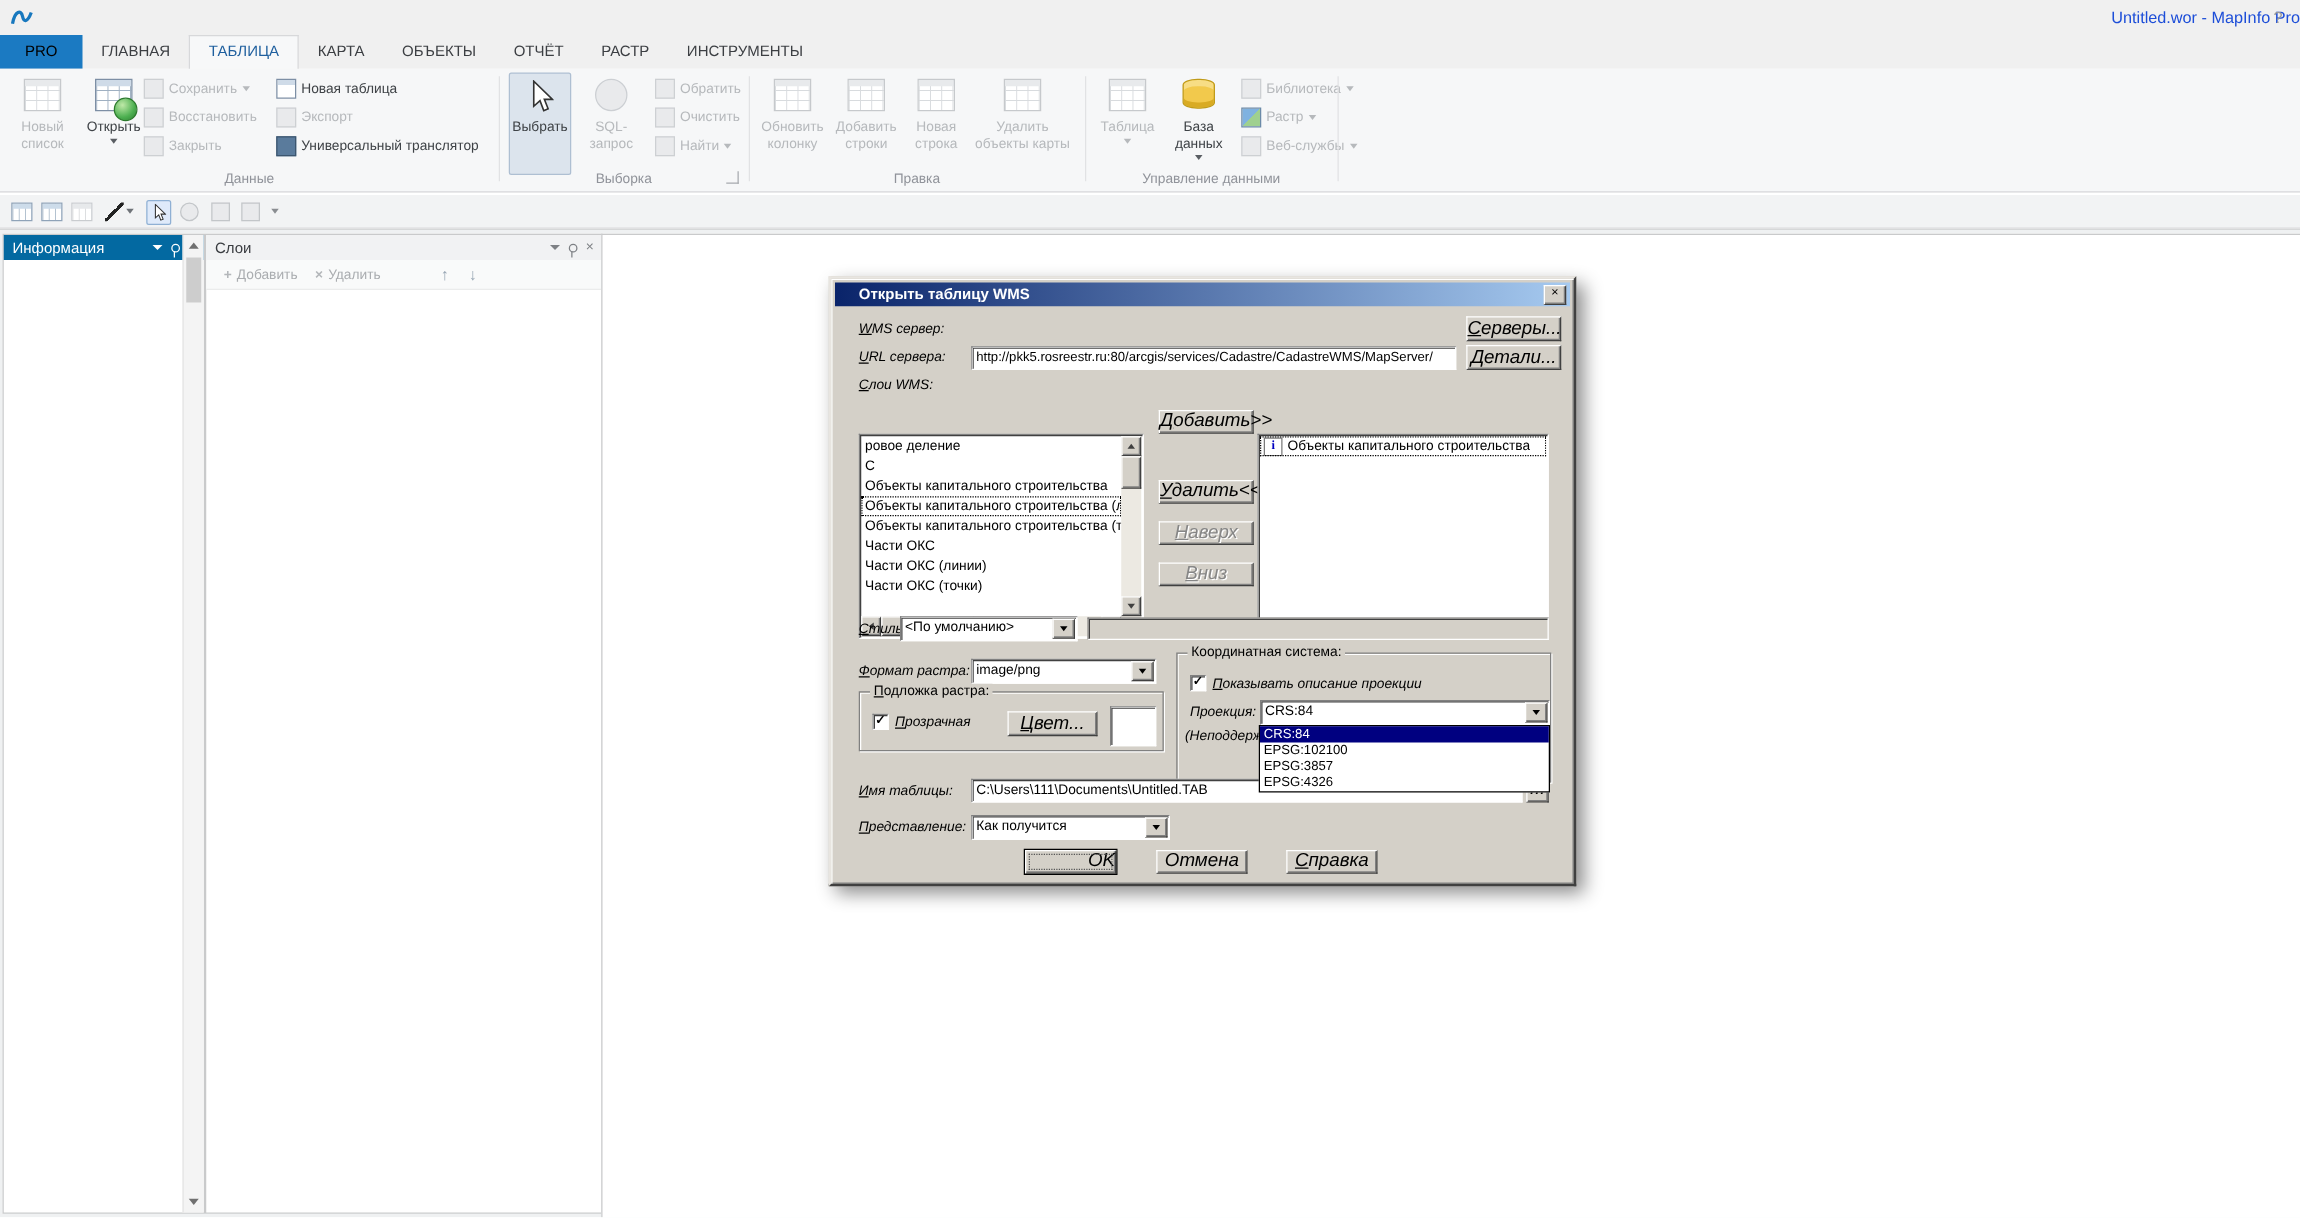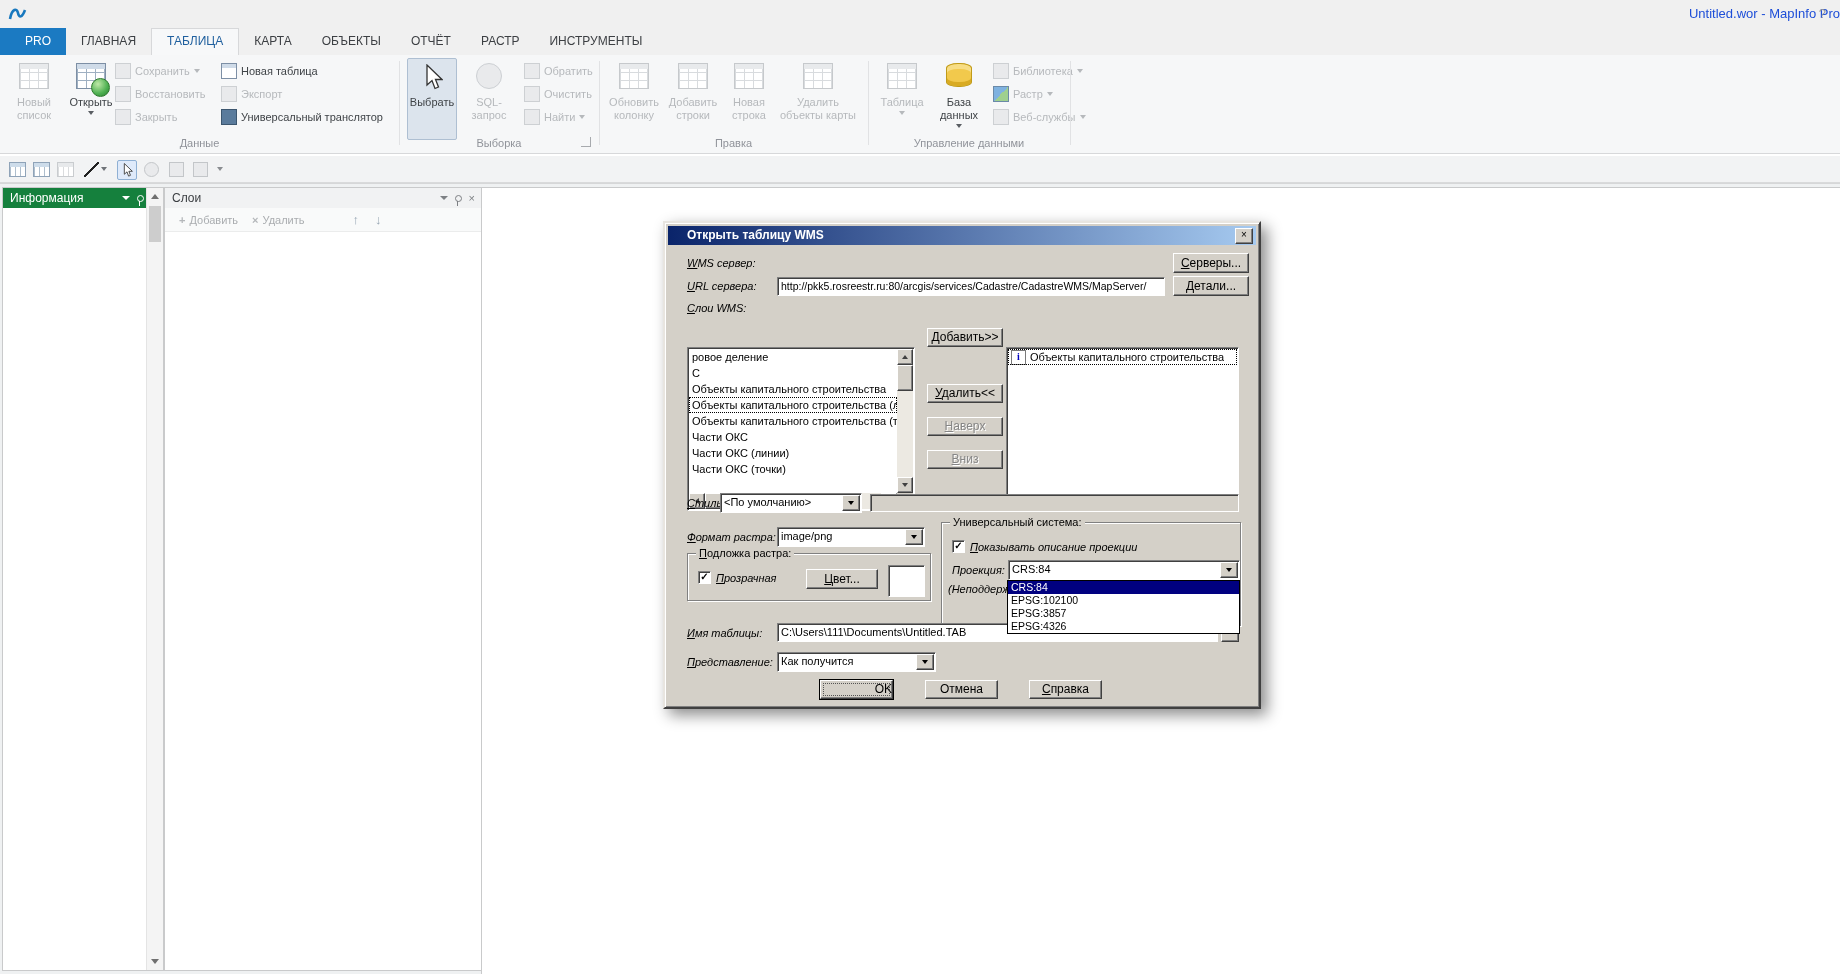--- a/index.html
+++ b/index.html
@@ -9,21 +9,21 @@
   
   .titlebar{position:absolute;top:0;left:0;right:0;height:28px;background:#f0f0f0;}
   .tb-logo{position:absolute;left:8px;top:5px;width:20px;height:18px;}
   .tb-title{position:absolute;left:0;right:0;top:0;height:28px;line-height:28px;text-align:right;
             font-size:13px;color:#1d4ed8;}
   .tb-help{position:absolute;right:14px;top:0;height:28px;line-height:28px;font-size:13px;color:#9a9a9a;}
 
   
   .tabrow{position:absolute;top:28px;left:0;right:0;height:27px;background:#f0f0f0;display:flex;}
   .tab{height:27px;line-height:27px;padding:0 15px;font-size:12px;color:#3c3f43;white-space:nowrap;}
-  .tab.pro{background:#1b7ac2;color:#ffffff;width:36px;text-align:right;}
+  .tab.pro{background:#1b7ac2;color:#000000;width:36px;text-align:center;}
   .tab.active{background:#f7f8f9;color:#1f5f9e;border:1px solid #d7d8da;border-bottom:none;line-height:25px;}
 
   
   .ribbon{position:absolute;top:55px;left:0;right:0;height:98px;background:#f6f7f8;border-bottom:1px solid #d7d8da;}
   .rgroup{position:absolute;top:0;height:97px;}
   .rsep{position:absolute;top:6px;height:84px;width:1px;background:#e1e2e4;}
   .glabel{position:absolute;bottom:3px;left:0;right:0;text-align:center;font-size:11px;color:#90939a;white-space:nowrap;}
   .rbig{position:absolute;top:3px;height:80px;border:1px solid transparent;border-radius:2px;
         text-align:center;font-size:11px;line-height:13px;color:#3f4347;}
   .rbig.sel{background:#dce4ed;border-color:#aebfd2;}
@@ -92,21 +92,21 @@
        background:linear-gradient(90deg,#0a246a,#a6caf0);color:#fff;font-weight:bold;font-size:12px;line-height:19px;padding-left:19px;box-sizing:border-box;}
   .dlgclose{position:absolute;right:6px;top:5px;width:16px;height:14px;background:#d4d0c8;
        border:1px solid;border-color:#fff #404040 #404040 #fff;box-shadow:inset -1px -1px 0 #808080;
        font-size:10px;line-height:12px;text-align:center;color:#000;}
   .lbl{position:absolute;font-size:11px;white-space:nowrap;font-style:italic;}
   .accel::first-letter{text-decoration:underline;}
   .sunk{background:#fff;border:1px solid;border-color:#808080 #fff #fff #808080;box-shadow:inset 1px 1px 0 #404040;box-sizing:border-box;}
   .fieldtext{position:absolute;font-size:10.5px;padding:2px 3px;white-space:nowrap;overflow:hidden;}
   .btn{position:absolute;background:#d4d0c8;border:1px solid;border-color:#fff #404040 #404040 #fff;
        box-shadow:inset -1px -1px 0 #808080;text-align:center;box-sizing:border-box;}
-  .btn .bl{display:block;font-size:12px;line-height:16px;color:#000;}
+  .btn .bl{display:block;font-size:15px;line-height:16px;color:#000;font-style:italic;}
   .btn.dis .bl{color:#868686;text-shadow:1px 1px 0 #fff;}
   .btn.default{box-shadow:0 0 0 1px #000,inset -1px -1px 0 #808080;text-align:right;}
   .fr{position:absolute;left:3px;right:3px;top:3px;bottom:3px;outline:1px dotted #555;}
   .combo{position:absolute;box-sizing:border-box;}
   .cval{display:block;margin-right:17px;padding:2px 3px;font-size:11px;white-space:nowrap;overflow:hidden;}
   .cbtn{position:absolute;top:1px;right:1px;bottom:1px;width:16px;background:#d4d0c8;
        border:1px solid;border-color:#fff #404040 #404040 #fff;box-shadow:inset -1px -1px 0 #808080;
        display:flex;align-items:center;justify-content:center;}
   .dtri{width:0;height:0;border-left:3.5px solid transparent;border-right:3.5px solid transparent;border-top:4px solid #000;}
   .listbox{position:absolute;box-sizing:border-box;margin-top:32px;}
@@ -334,21 +334,21 @@
         <div class="gsq"></div>
       </div>
     <div class="qi" style="left:215px;width:10px">
         <span class="tri" style="color:#8a8d91"></span>
       </div>
   </div>
 
   <div class="ws">
 
     <div class="panel" style="left:2px;width:160px">
-      <div class="phead" style="right:0;background:#15803d;color:#fff">
+      <div class="phead" style="right:0;background:#0369a1;color:#fff">
         <span class="ptitle">Информация</span>
         <span class="hics">
           <span class="tri2"></span>
           <span class="pinic"></span>
           <span class="xg">×</span>
         </span>
       </div>
       <div class="mscroll">
         <i class="mtri-u"></i>
         <div class="mthumb"></div>
@@ -483,21 +483,21 @@
         <span class="ck">✓</span>
       </span>
       <span class="lbl accel" style="left:28px;top:18px">Прозрачная</span>
       <div class="btn" style="left:118px;top:15px;width:72px;height:20px">
         <span class="bl accel" style="line-height:18px">Цвет...</span>
       </div>
       <div class="sunk" style="position:absolute;left:200px;top:11px;width:37px;height:32px"></div>
     </div>
 
     <div class="groupbox" style="left:276px;top:299px;width:300px;height:104px">
-      <span class="legend">Универсальный система:</span>
+      <span class="legend">Координатная система:</span>
       <span class="cbx" style="left:10px;top:17px">
         <span class="ck">✓</span>
       </span>
       <span class="lbl accel" style="left:28px;top:18px">Показывать описание проекции</span>
       <span class="lbl" style="left:10px;top:41px">Проекция:</span>
       <div class="combo sunk" style="left:66px;top:37px;width:232px;height:20px">
         <span class="cval">CRS:84</span>
         <span class="cbtn">
             <i class="dtri"></i>
           </span>

